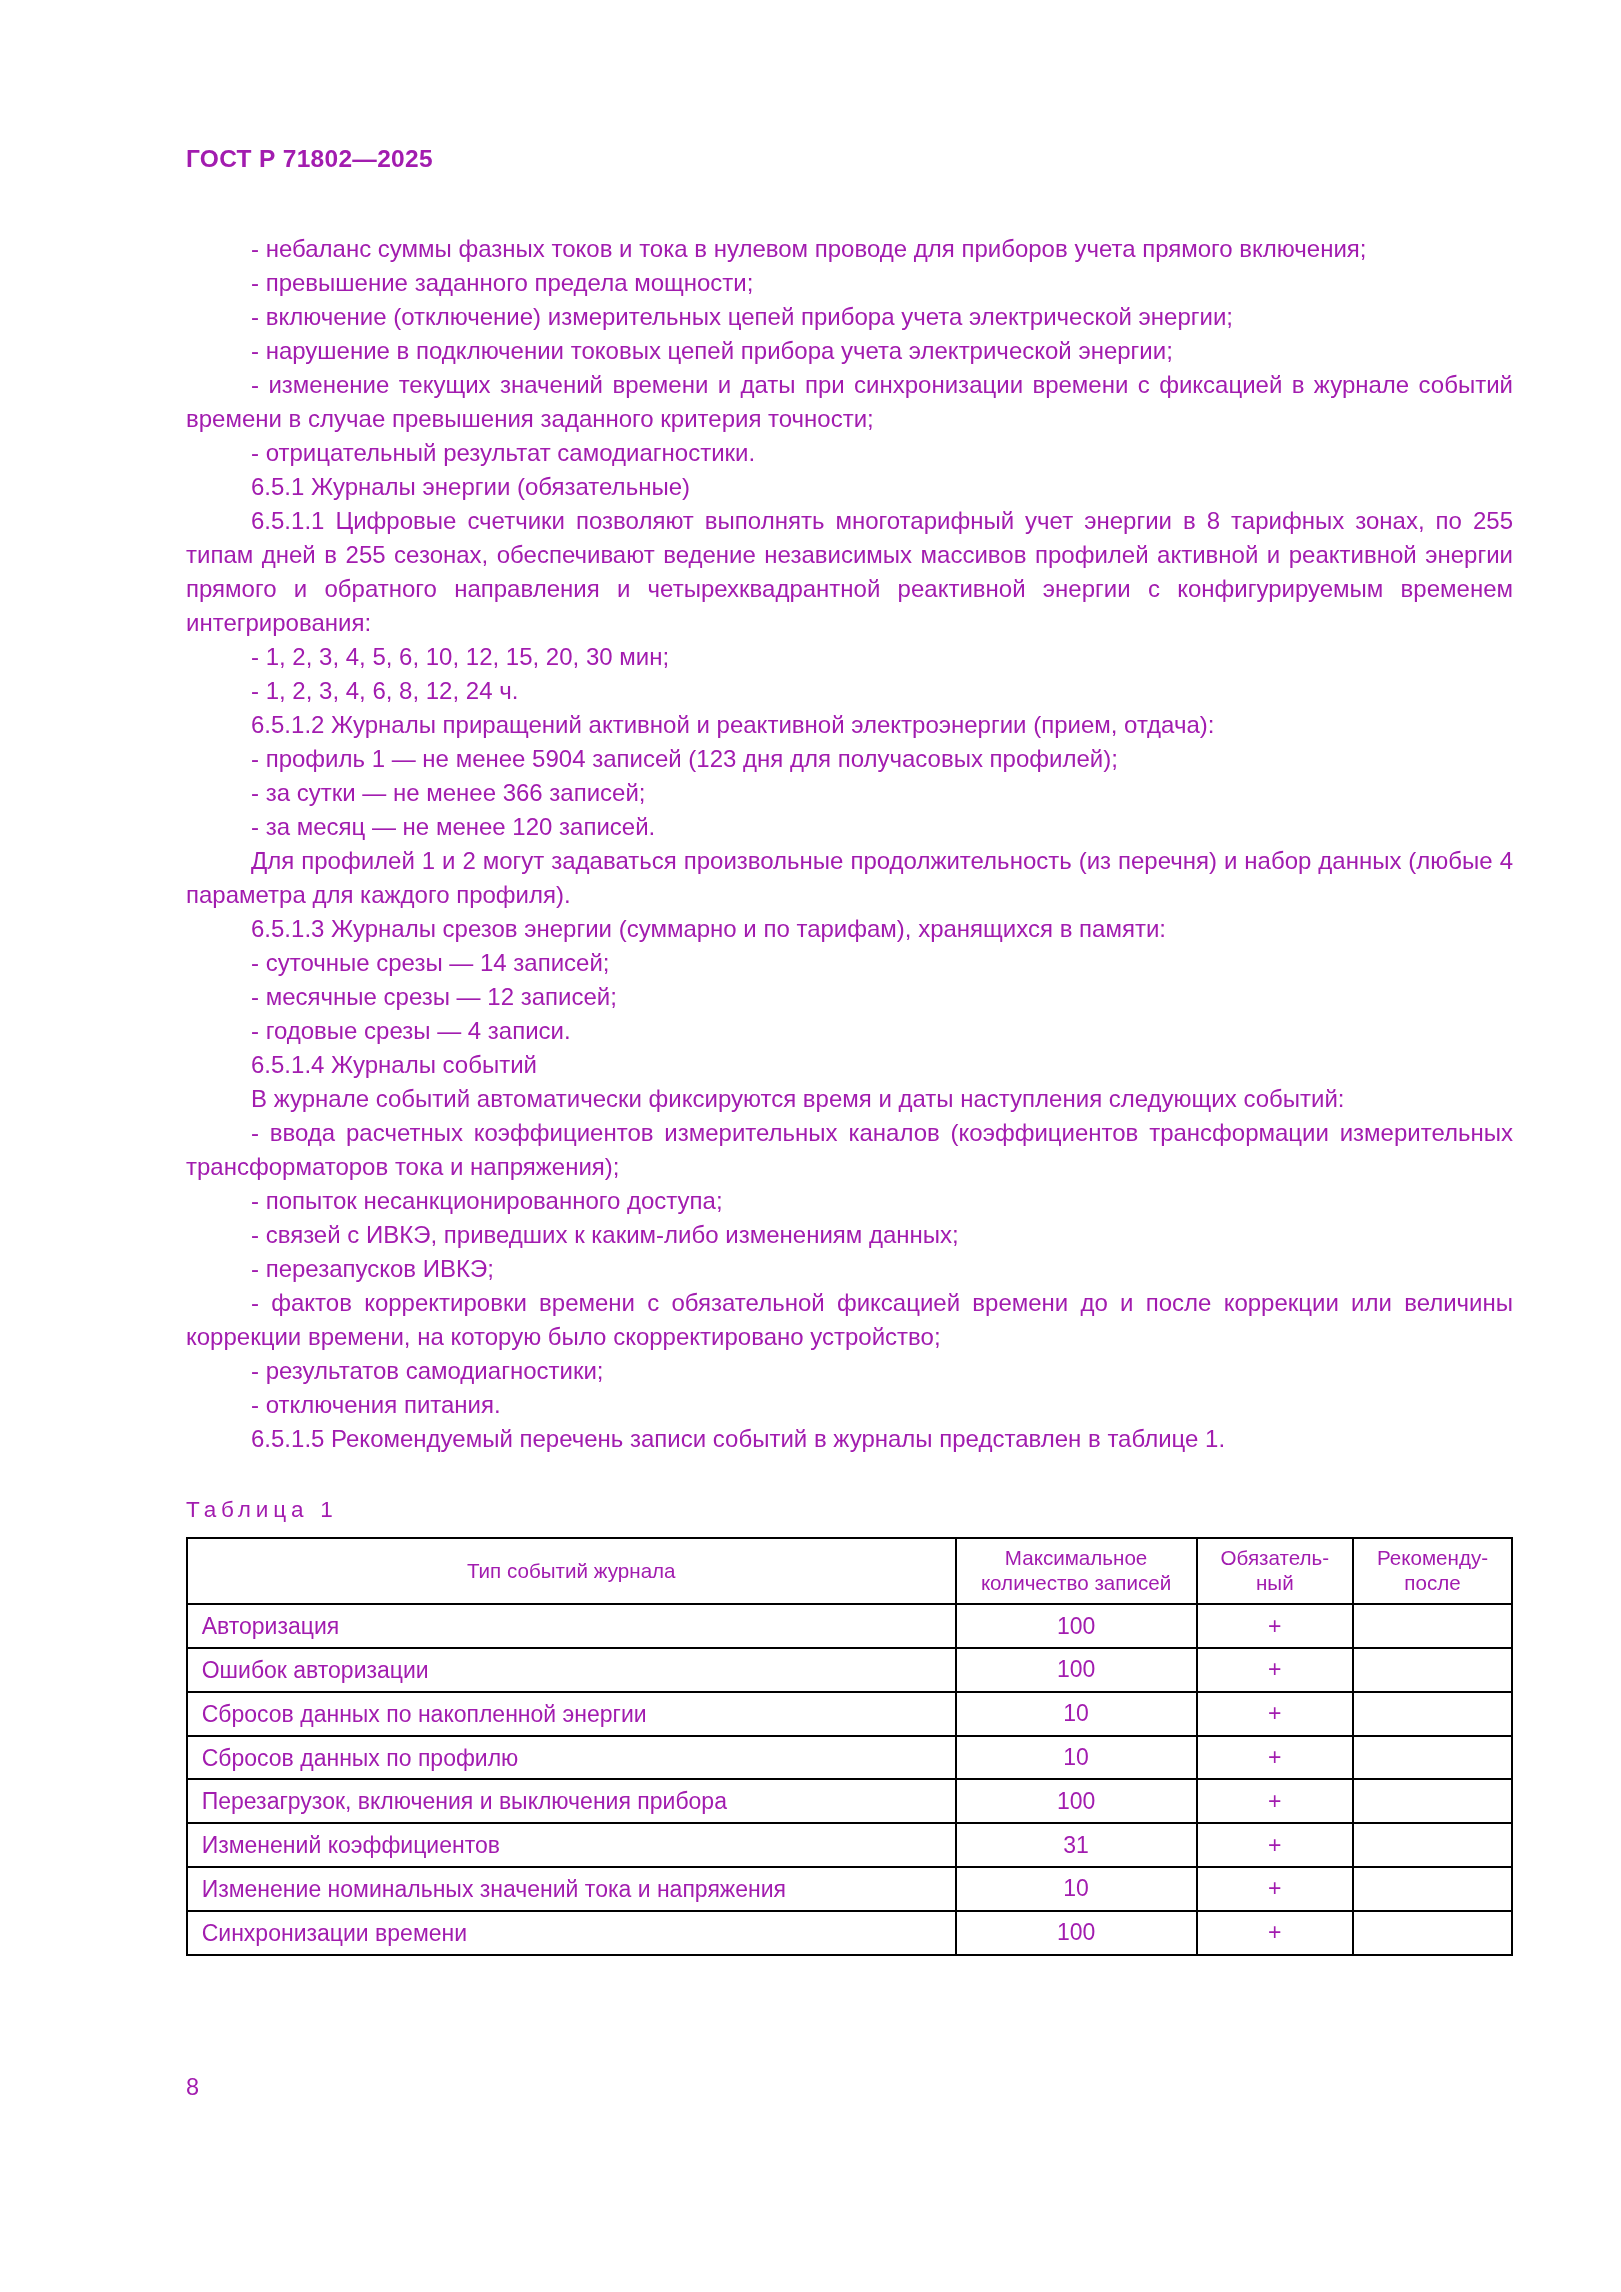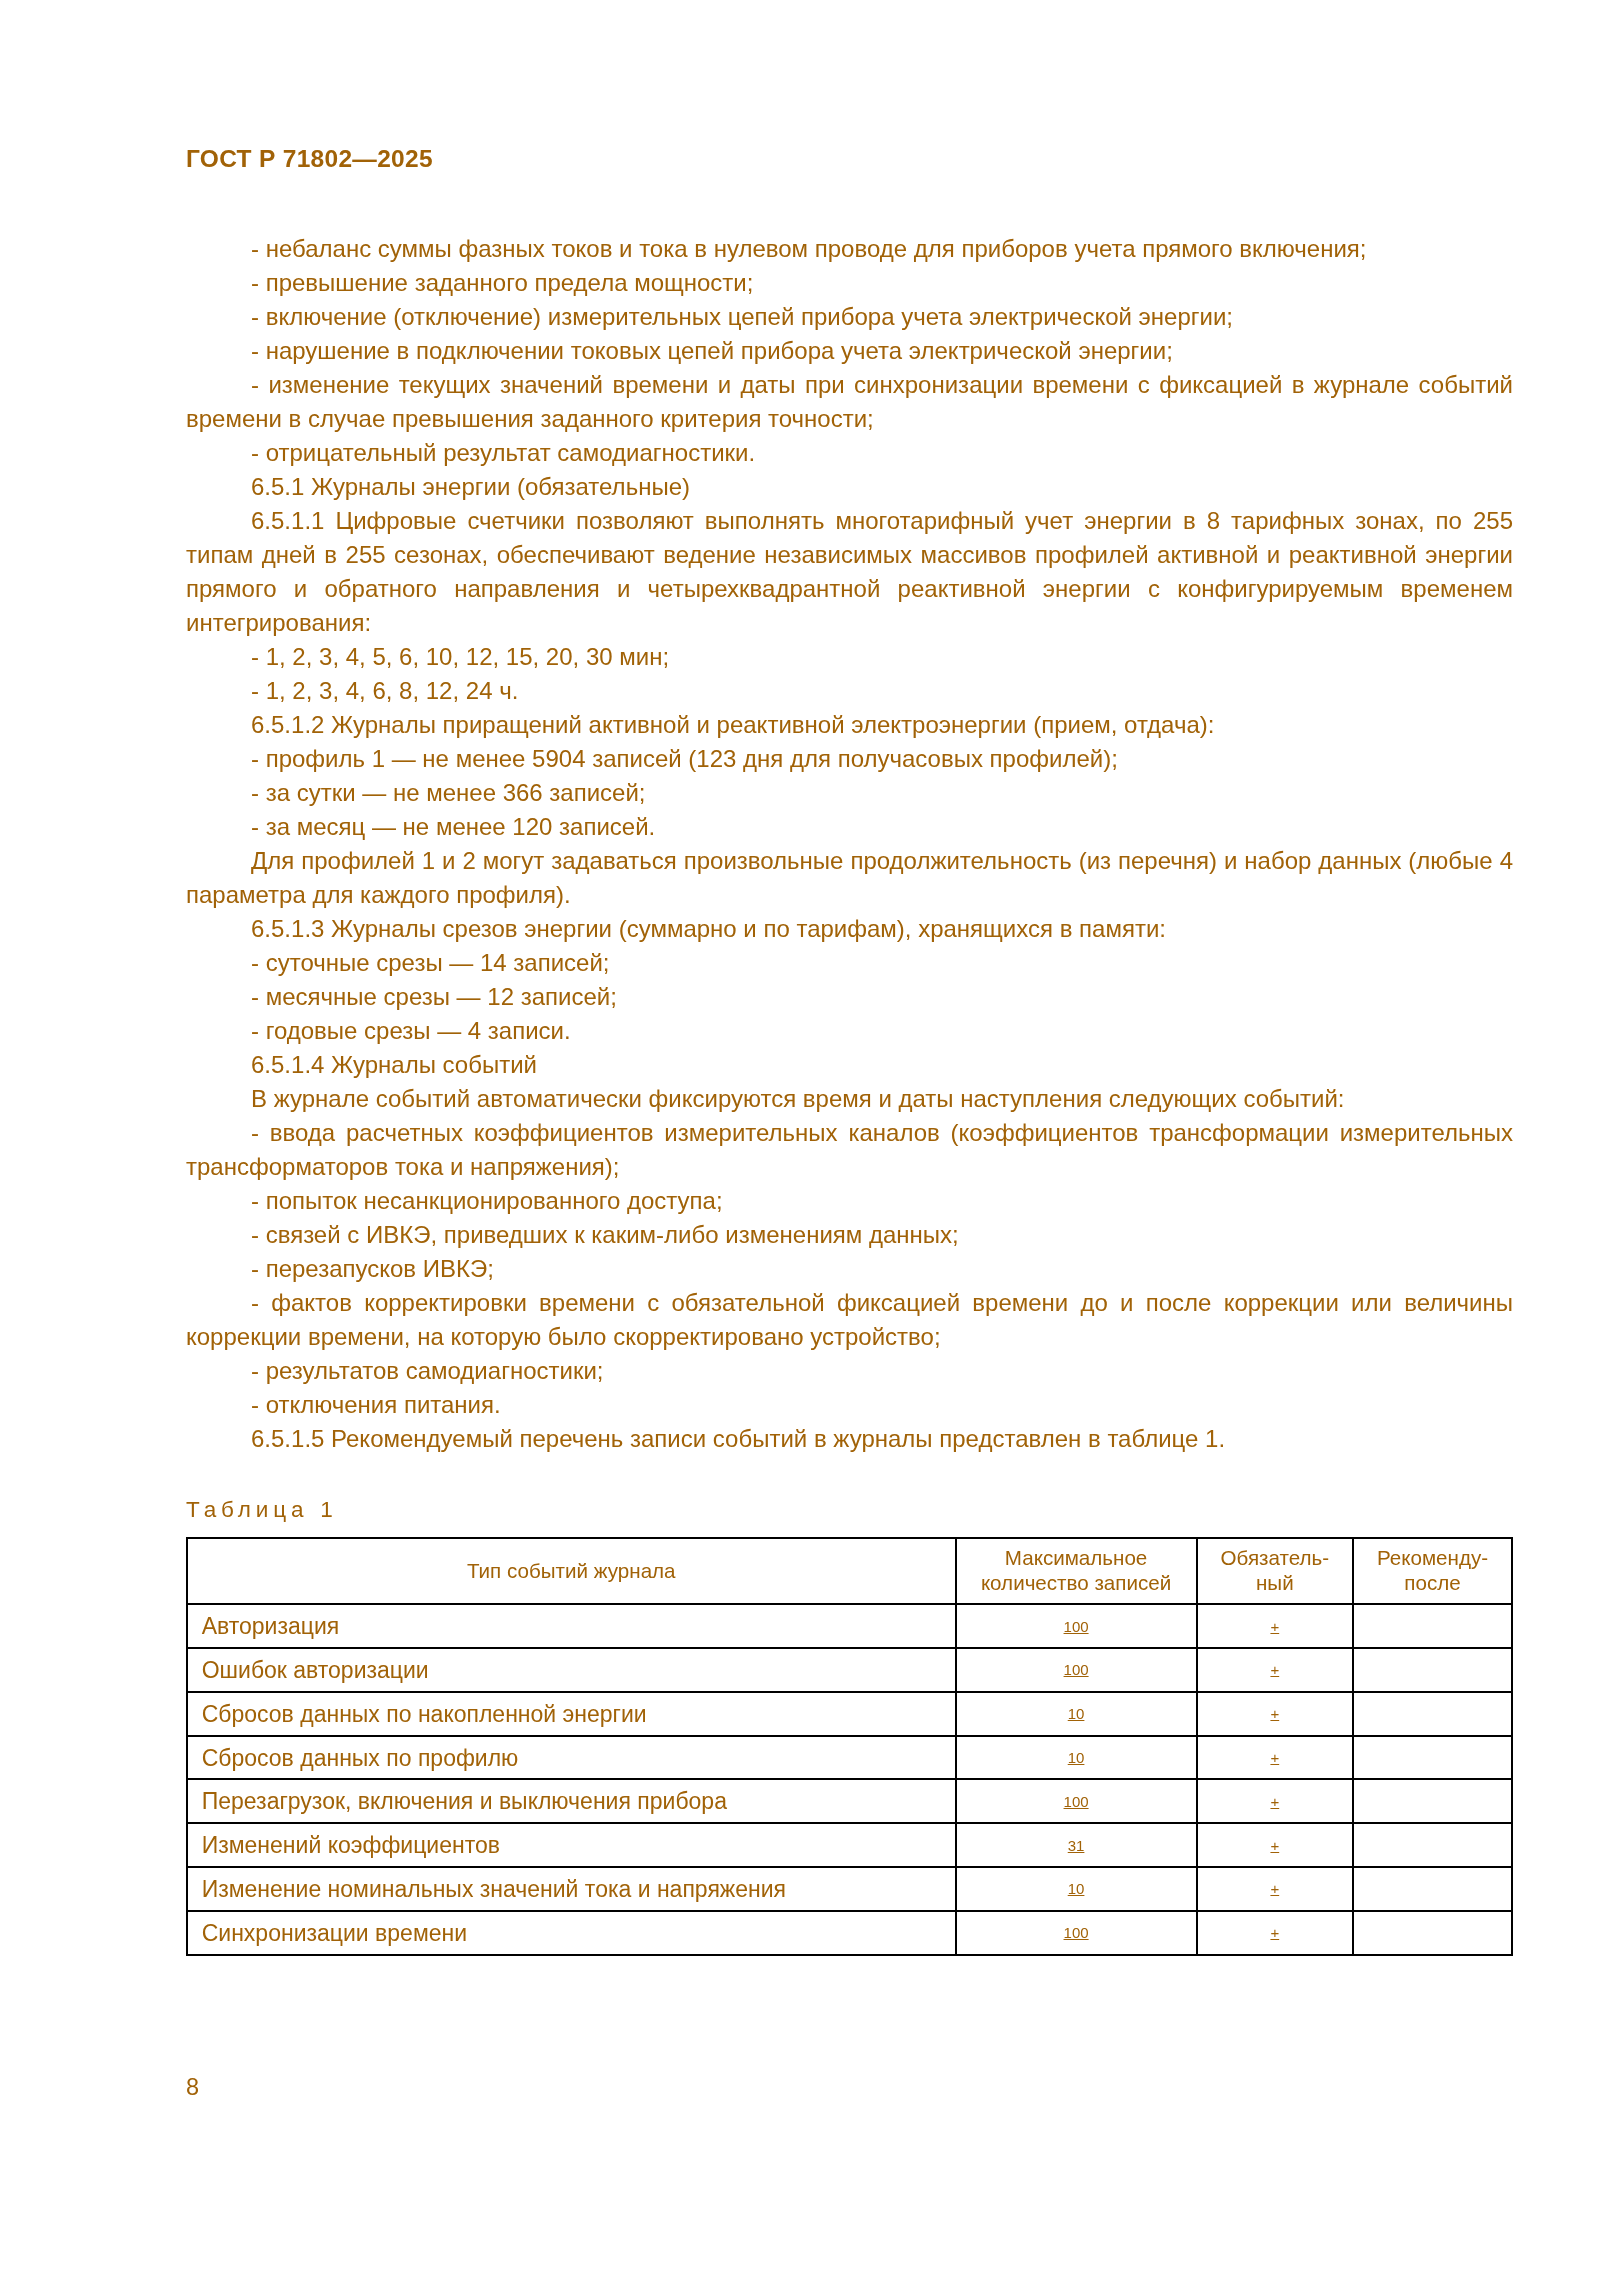--- a/index.html
+++ b/index.html
@@ -7,21 +7,21 @@
     padding: 0;
     background: #ffffff;
   }
   .page {
     position: relative;
     width: 1621px;
     height: 2293px;
     box-sizing: border-box;
     background: #ffffff;
     font-family: "Liberation Sans", "DejaVu Sans", sans-serif;
-    color: #a16207;
+    color: #a21caf;
     padding: 145px 108px 0 186px;
   }
   .doc-header {
     font-size: 24.5px;
     font-weight: bold;
     letter-spacing: 0.3px;
     margin: 0 0 59px 0;
   }
   .body-text { }
   .para {
@@ -59,25 +59,24 @@
     padding: 7.8px 5.9px;
   }
   td.cell-type {
     font-size: 23px;
     text-align: justify;
     line-height: 28px;
     vertical-align: middle;
     padding: 6.9px 13.7px;
   }
   td.cell-center {
-    font-size: 15px;
+    font-size: 23px;
     text-align: center;
     vertical-align: middle;
     padding: 6.9px 3.9px;
-    text-decoration: underline;
   }
   .page-number {
     position: absolute;
     left: 186px;
     top: 2074px;
     font-size: 23.5px;
   }
 </style>
 </head>
 <body>

